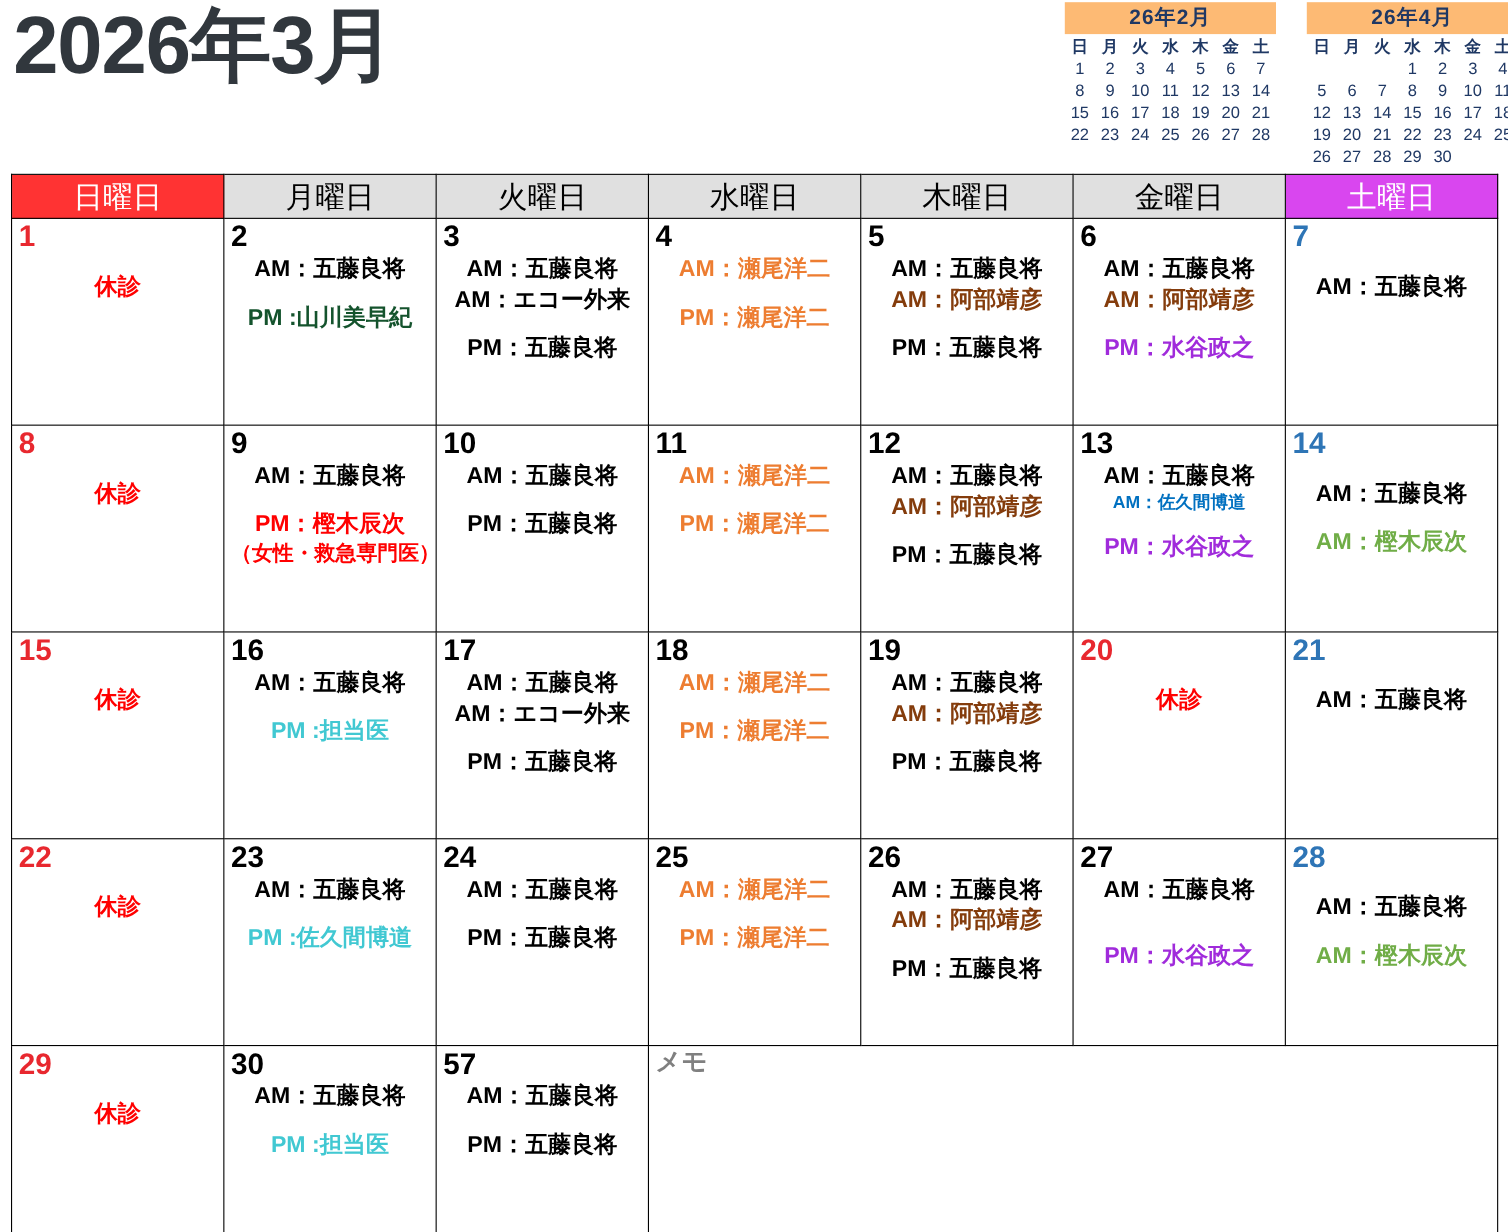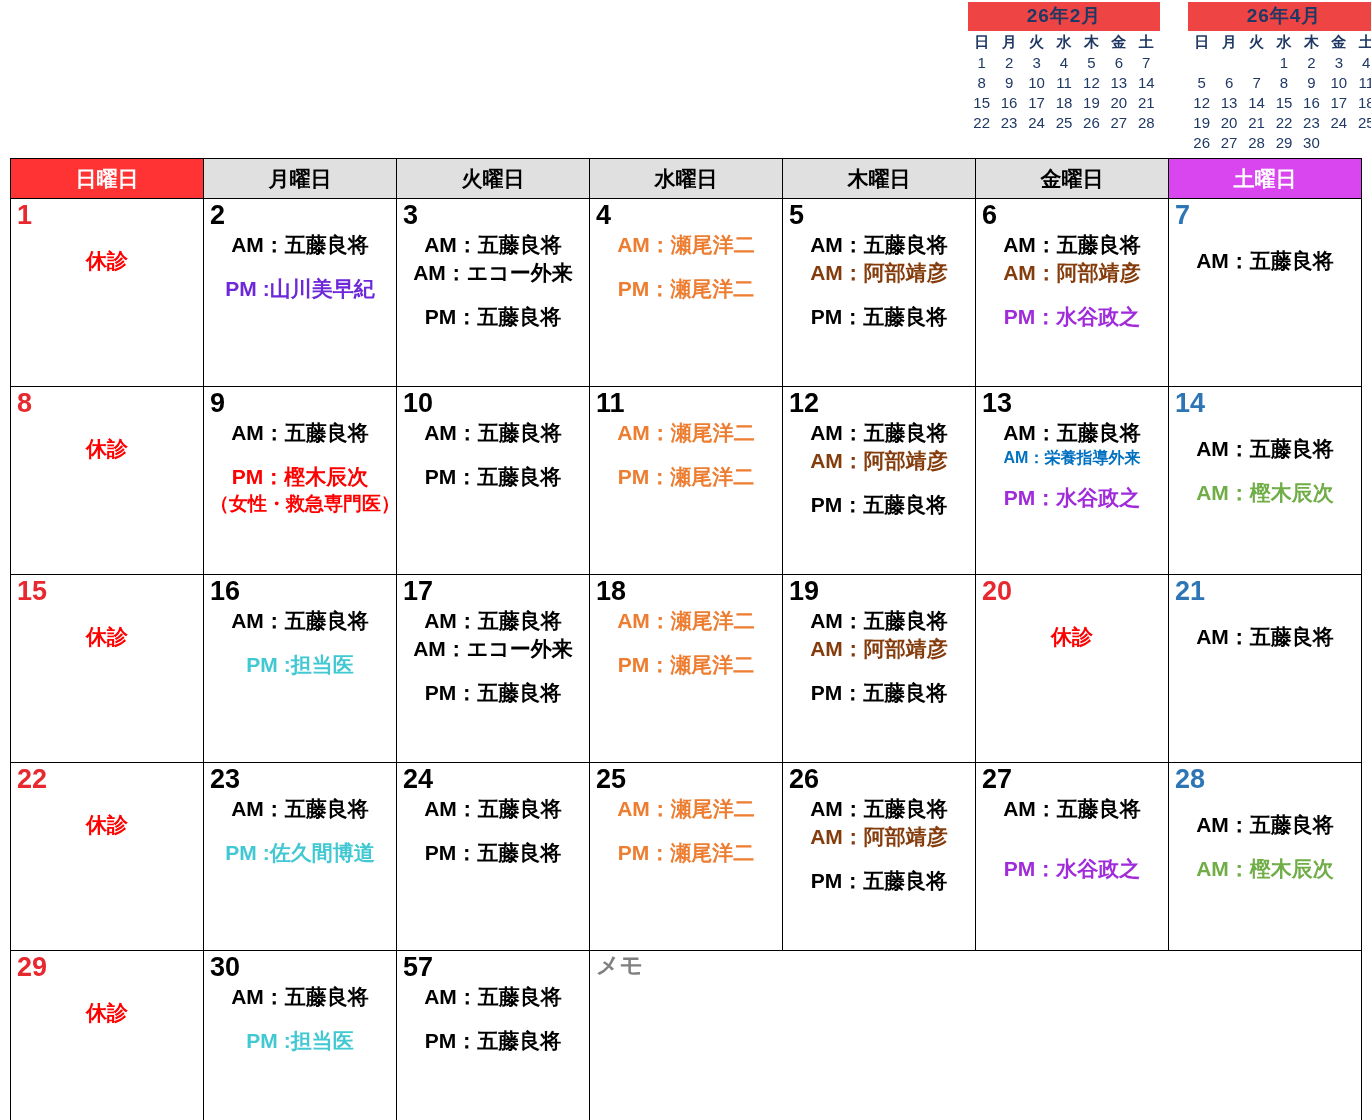--- a/index.html
+++ b/index.html
@@ -34,21 +34,21 @@
   .mini-cal {
     position: absolute;
     top: 2px;
     width: 192px;
     font-size: 16px;
     color: #1f3864;
   }
   #mini-prev { left: 968px; }
   #mini-next { left: 1188px; }
   .mini-title {
-    background: #ef4444;
+    background: #fdba74;
     color: #1f3864;
     font-size: 19px;
     font-weight: bold;
     text-align: center;
     padding: 1px 0 2px 0;
     letter-spacing: 1px;
   }
   .mini-grid {
     display: grid;
     grid-template-columns: repeat(7, 1fr);
@@ -72,22 +72,22 @@
   #cal {
     position: absolute;
     left: 10px; top: 158px;
     width: 1352px;
     border-collapse: collapse;
     table-layout: fixed;
   }
   #cal th {
     border: 1px solid #000;
     height: 40px;
-    font-size: 21px;
-    font-weight: bold;
+    font-size: 27px;
+    font-weight: normal;
     background: #e0e0e0;
     color: #000;
   }
   #cal th.sun { background: #ff3333; color: #ffffff; }
   #cal th.sat { background: #d946ef; color: #ffffff; }
 
   #cal td {
     border: 1px solid #000;
     vertical-align: top;
     height: 188px;
@@ -126,20 +126,21 @@
     color: #808080;
     line-height: 1.1;
   }
 </style>
 </head>
 <body>
 
 <div id="page">
 
   <div id="header">
+    <div id="main-title">2026年3月</div>
     <div class="mini-cal" id="mini-prev">
       <div class="mini-title">26年2月</div>
       <div class="mini-grid" id="mini-prev-grid">
           <div class="dow">日</div>
           <div class="dow">月</div>
           <div class="dow">火</div>
           <div class="dow">水</div>
           <div class="dow">木</div>
           <div class="dow">金</div>
           <div class="dow">土</div>
@@ -239,21 +240,21 @@
             <div class="entries">
               <div class="spacer"></div>
               <div class="entry" style="color: rgb(255, 0, 0);">休診</div>
             </div>
           </td>
           <td>
             <span class="daynum ">2</span>
             <div class="entries">
               <div class="entry" style="color: rgb(0, 0, 0);">AM：五藤良将</div>
               <div class="spacer"></div>
-              <div class="entry" style="color: #6d28d9;">PM :山川美早紀</div>
+              <div class="entry" style="color: #14532d;">PM :山川美早紀</div>
             </div>
           </td>
           <td>
             <span class="daynum ">3</span>
             <div class="entries">
               <div class="entry" style="color: rgb(0, 0, 0);">AM：五藤良将</div>
               <div class="entry" style="color: rgb(0, 0, 0);">AM：エコー外来</div>
               <div class="spacer"></div>
               <div class="entry" style="color: rgb(0, 0, 0);">PM：五藤良将</div>
             </div>
@@ -331,21 +332,21 @@
               <div class="entry" style="color: rgb(0, 0, 0);">AM：五藤良将</div>
               <div class="entry" style="color: rgb(132, 60, 12);">AM：阿部靖彦</div>
               <div class="spacer"></div>
               <div class="entry" style="color: rgb(0, 0, 0);">PM：五藤良将</div>
             </div>
           </td>
           <td>
             <span class="daynum ">13</span>
             <div class="entries">
               <div class="entry" style="color: rgb(0, 0, 0);">AM：五藤良将</div>
-              <div class="entry small" style="color: rgb(0, 112, 192);">AM：栄養指導外来</div>
+              <div class="entry small" style="color: rgb(0, 112, 192);">AM：佐久間博道</div>
               <div class="spacer"></div>
               <div class="entry" style="color: rgb(160, 43, 219);">PM：水谷政之</div>
             </div>
           </td>
           <td>
             <span class="daynum blue">14</span>
             <div class="entries">
               <div class="spacer"></div>
               <div class="entry" style="color: rgb(0, 0, 0);">AM：五藤良将</div>
               <div class="spacer"></div>

